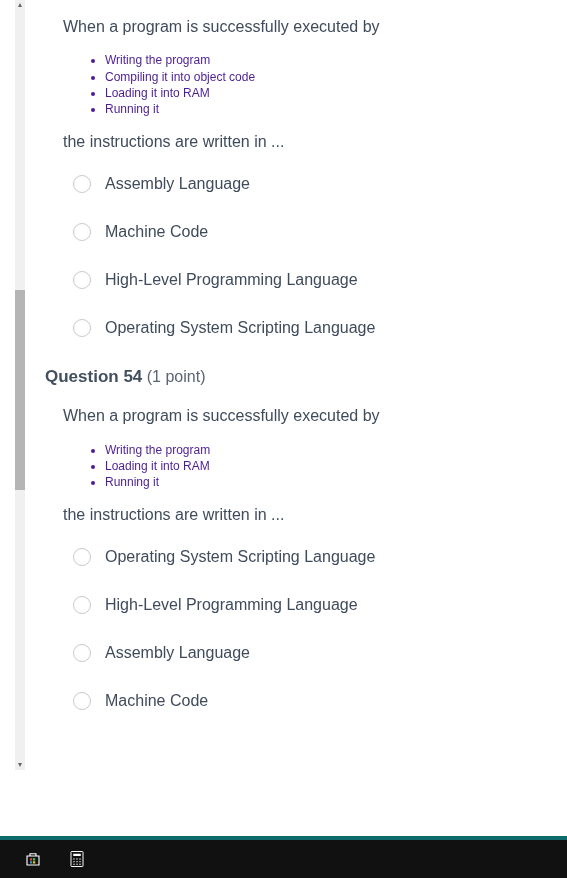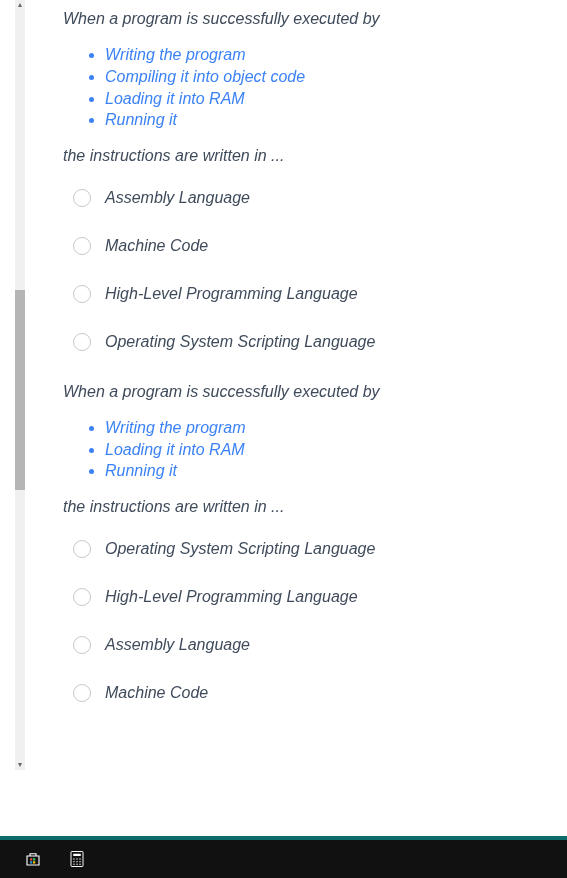--- a/index.html
+++ b/index.html
@@ -3,25 +3,25 @@
 <meta charset="utf-8">
 <style>
   * { box-sizing: border-box; margin: 0; padding: 0; }
   html, body { width: 567px; height: 878px; overflow: hidden; font-family: -apple-system, BlinkMacSystemFont, "Segoe UI", Arial, sans-serif; background: #fff; }
   .viewport { position: relative; width: 567px; height: 878px; }
   .scroll-track { position: absolute; left: 15px; top: 0; width: 10px; height: 770px; background: #f0f0f0; }
   .scroll-arrow-up, .scroll-arrow-down { position: absolute; left: 15px; width: 10px; height: 10px; font-size: 8px; color: #666; text-align: center; line-height: 10px; cursor: pointer; }
   .scroll-arrow-up { top: 0; }
   .scroll-arrow-down { top: 760px; }
   .scroll-thumb { position: absolute; left: 15px; top: 290px; width: 10px; height: 200px; background: #b5b5b5; border-radius: 0; }
-  .content { position: absolute; left: 45px; top: 0; width: 500px; padding-top: 8px; color: #3f4b5b; font-style: italic; }
+  .content { position: absolute; left: 45px; top: 0; width: 500px; padding-top: 16px; color: #3f4b5b; }
   .q-body { padding-left: 18px; }
   .stem { font-size: 16px; color: #3f4b5b; line-height: 1.4; margin-bottom: 14px; }
   .bullets { list-style: disc; padding-left: 42px; margin-bottom: 14px; }
-  .bullets li { font-size: 16px; color: #3b82f6; line-height: 1.35; }
+  .bullets li { font-size: 12px; color: #4c1d95; line-height: 1.35; }
   .conclude { font-size: 16px; color: #3f4b5b; margin-bottom: 24px; margin-top: 16px; }
   .options { padding-left: 10px; }
   .option { display: flex; align-items: center; margin-bottom: 30px; cursor: pointer; }
   .radio { width: 18px; height: 18px; border: 1.5px solid #c9c9c9; border-radius: 50%; margin-right: 14px; flex-shrink: 0; background: #fff; }
   .option-label { font-size: 16px; color: #3f4b5b; }
   .q-header { margin-top: 20px; margin-bottom: 18px; }
   .q-title { font-size: 17px; font-weight: 700; color: #434f5e; display: inline; }
   .q-points { font-size: 16px; font-weight: 400; color: #5a6472; }
   .taskbar { position: absolute; left: 0; bottom: 0; width: 567px; height: 38px; background: #111; display: flex; align-items: center; padding-left: 16px; }
   .tb-icon { width: 34px; height: 34px; display: flex; align-items: center; justify-content: center; color: #fff; margin-right: 10px; cursor: pointer; }
@@ -63,20 +63,24 @@
           <span class="radio"></span>
           <span class="option-label">High-Level Programming Language</span>
         </div>
         <div class="option">
           <span class="radio"></span>
           <span class="option-label">Operating System Scripting Language</span>
         </div>
       </div>
     </div>
 
+    <div class="q-header">
+      <span class="q-title">Question 54</span>
+      <span class="q-points">(1 point)</span>
+    </div>
     <div class="q-body">
       <div class="stem">When a program is successfully executed by</div>
       <ul class="bullets">
         <li>Writing the program</li>
         <li>Loading it into RAM</li>
         <li>Running it</li>
       </ul>
       <div class="conclude">the instructions are written in ...</div>
       <div class="options">
         <div class="option">

